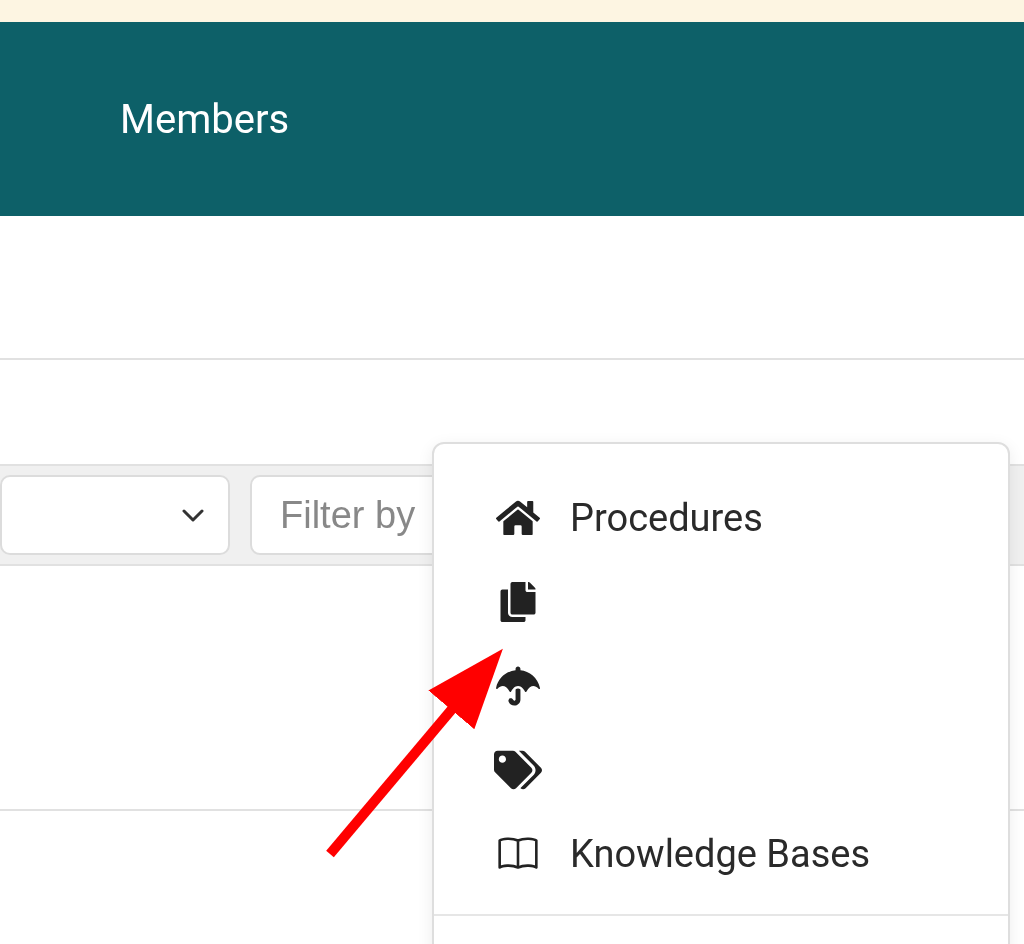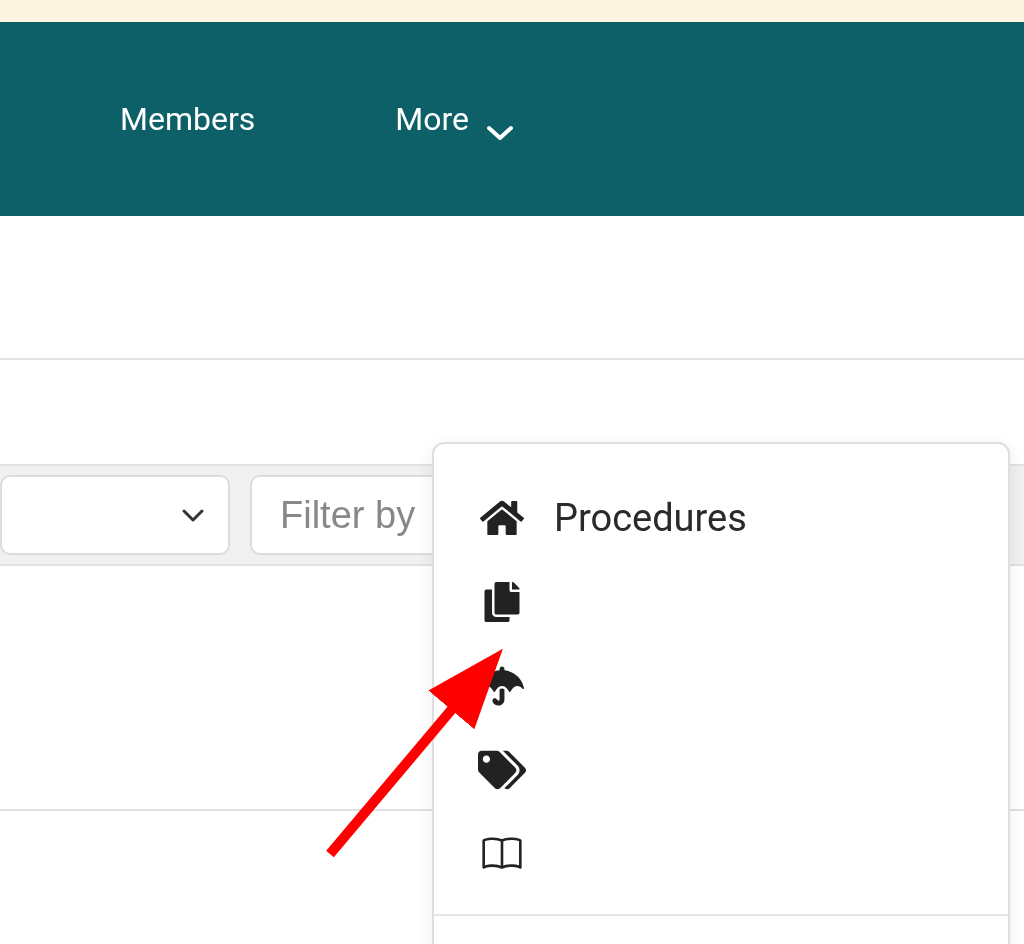--- a/index.html
+++ b/index.html
@@ -23,21 +23,21 @@
     .nav-bar {
       background: #0d6068;
       height: 194px;
       display: flex;
       align-items: center;
       padding-left: 120px;
       gap: 140px;
     }
     .nav-item {
       color: #fff;
-      font-size: 32px;
+      font-size: 40px;
       font-weight: 400;
       cursor: pointer;
       display: flex;
       align-items: center;
       gap: 18px;
     }
     .chevron-down {
       width: 26px;
       height: 16px;
     }
@@ -113,21 +113,21 @@
       background: #fff;
       border: 2px solid #dedede;
       border-radius: 12px;
       box-shadow: 0 4px 16px rgba(0,0,0,0.08);
       padding: 32px 0 32px 0;
       z-index: 10;
     }
     .menu-item {
       display: flex;
       align-items: center;
-      padding: 18px 44px;
+      padding: 18px 60px;
       cursor: pointer;
       gap: 28px;
     }
     .menu-item-icon {
       width: 48px;
       height: 48px;
       display: flex;
       align-items: center;
       justify-content: center;
       flex-shrink: 0;
@@ -157,28 +157,20 @@
     }
   </style>
 </head>
 <body>
 
 <div class="top-banner"></div>
 
 <div class="nav-bar">
   <div class="nav-item">
     <span>Members</span>
-  </div>
-  <div class="nav-item">
-    <span>More</span>
-    <span class="chevron-down">
-      <svg viewBox="0 0 26 16" width="26" height="16">
-          <path d="M2 3 L13 13 L24 3" stroke="#fff" stroke-width="4" fill="none" stroke-linecap="round" stroke-linejoin="round"></path>
-        </svg>
-    </span>
   </div>
 </div>
 
 <div class="content-area">
   <div class="row-divider-1"></div>
 
   <div class="filter-row">
     <div class="select-box">
       <span class="select-chevron">
         <svg viewBox="0 0 22 14" width="22" height="14">
@@ -225,20 +217,21 @@
       </span>
     </div>
 
     <div class="menu-item">
       <span class="menu-item-icon">
         <svg viewBox="0 0 576 512" width="44" height="40" fill="none" stroke="#222" stroke-width="34">
             <path d="M288 80 C 200 40, 80 56, 48 80 V 432 C 80 408, 200 392, 288 432 C 376 392, 496 408, 528 432 V 80 C 496 56, 376 40, 288 80 Z" stroke-linejoin="round"></path>
             <line x1="288" y1="88" x2="288" y2="424"></line>
           </svg>
       </span>
+      <span class="menu-item-label">Knowledge Bases</span>
     </div>
 
     <div class="menu-divider"></div>
 
     <div class="secondary-item">
       
       
     </div>
 
   </div>

